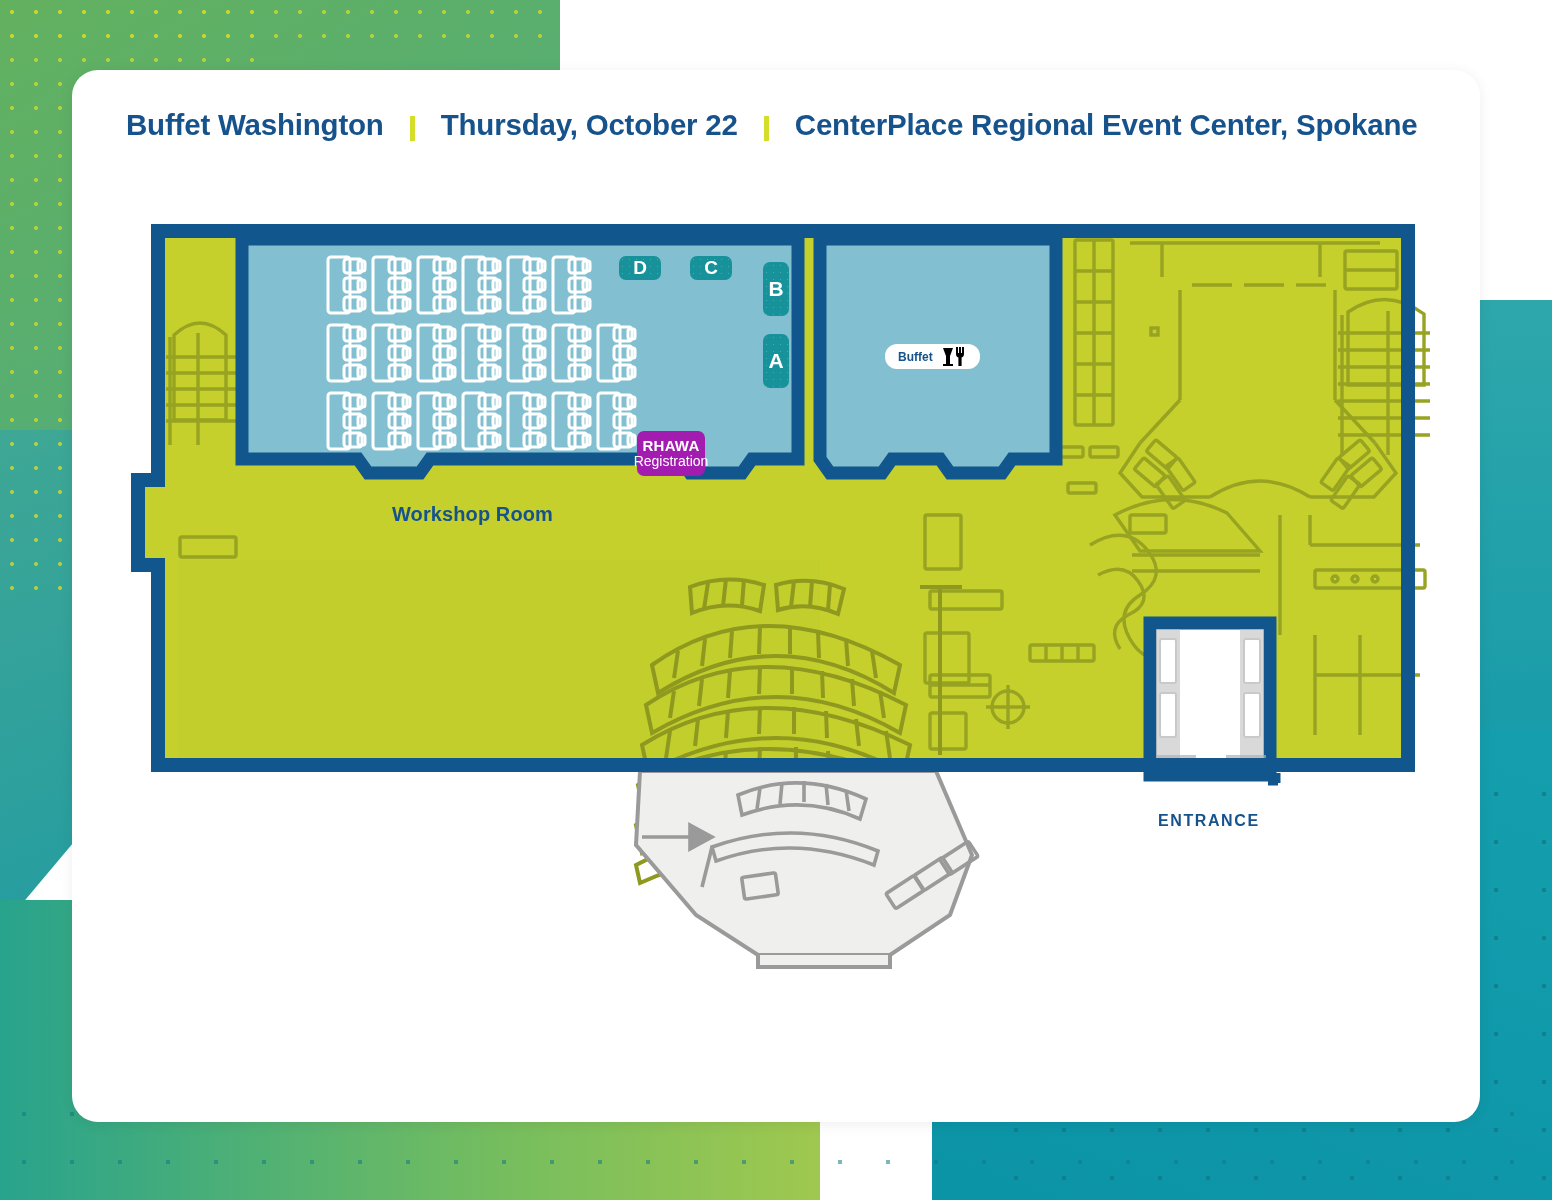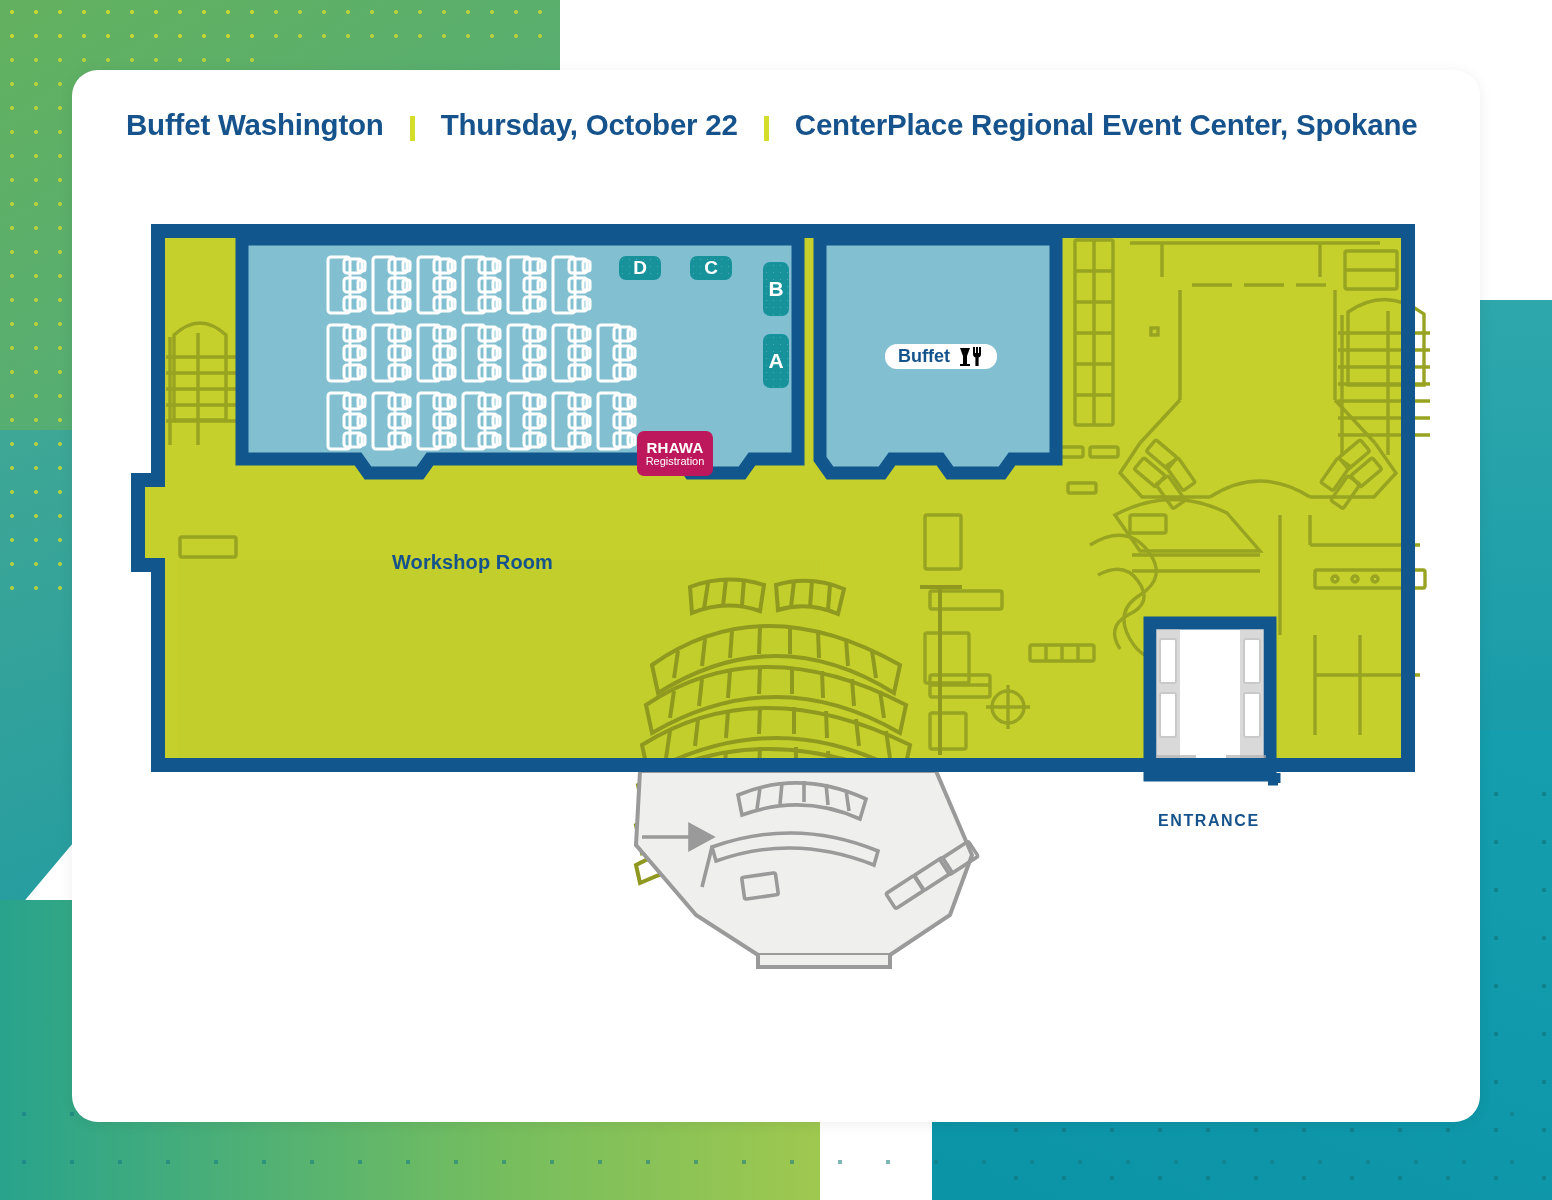--- a/index.html
+++ b/index.html
@@ -83,38 +83,38 @@
     display:flex;align-items:center;justify-content:center;
     border-radius:7px;
     background-image:radial-gradient(circle, rgba(255,255,255,.22) .8px, transparent 1px);
     background-size:7px 7px;
   }
   .pill-h{width:42px;height:24px;font-size:19px;}
   .pill-v{width:26px;height:54px;font-size:21px;}
 
   #reg-box{
     position:absolute;z-index:16;
-    background:#be185d;border-radius:7px;color:#fff;
-    width:76px;height:45px;
+    background:#a21caf;border-radius:7px;color:#fff;
+    width:68px;height:45px;
     display:flex;flex-direction:column;align-items:center;justify-content:center;
     line-height:1.05;
   }
   #reg-box .t1{font-size:15px;font-weight:bold;letter-spacing:.2px;}
-  #reg-box .t2{font-size:11px;font-weight:normal;}
+  #reg-box .t2{font-size:14px;font-weight:normal;}
 
   #buffet-pill{
     position:absolute;z-index:16;
     background:#ffffff;border-radius:12px;height:25px;
     display:flex;align-items:center;gap:8px;padding:0 13px;
   }
-  #buffet-pill .btxt{color:#15538c;font-weight:bold;font-size:18px;}
+  #buffet-pill .btxt{color:#15538c;font-weight:bold;font-size:12px;}
 
   #workshop-label{
     position:absolute;z-index:16;color:#16538c;
-    font-weight:bold;font-size:20px;letter-spacing:.1px;margin-top:48px;
+    font-weight:bold;font-size:20px;letter-spacing:.1px;
   }
   #entrance-label{
     position:absolute;z-index:16;color:#16538c;
     font-weight:bold;font-size:16px;letter-spacing:1.6px;
   }
 </style>
 </head>
 <body>
 
 <div id="bg">

